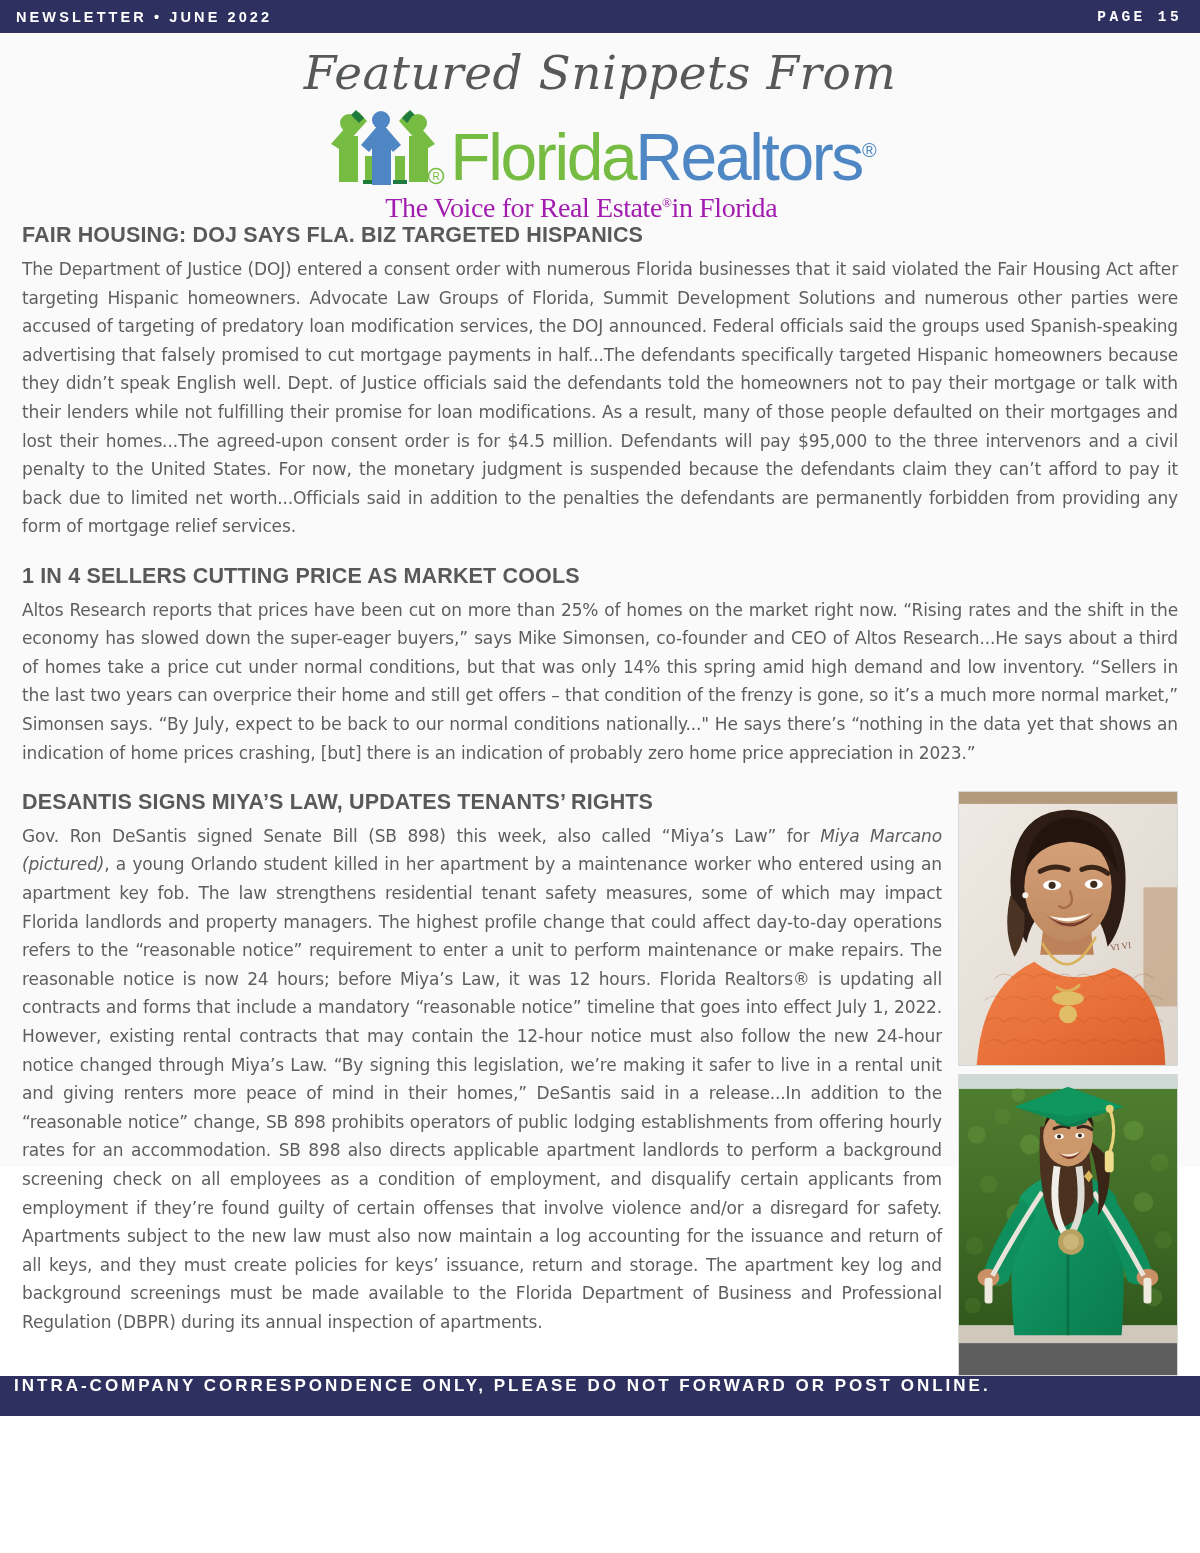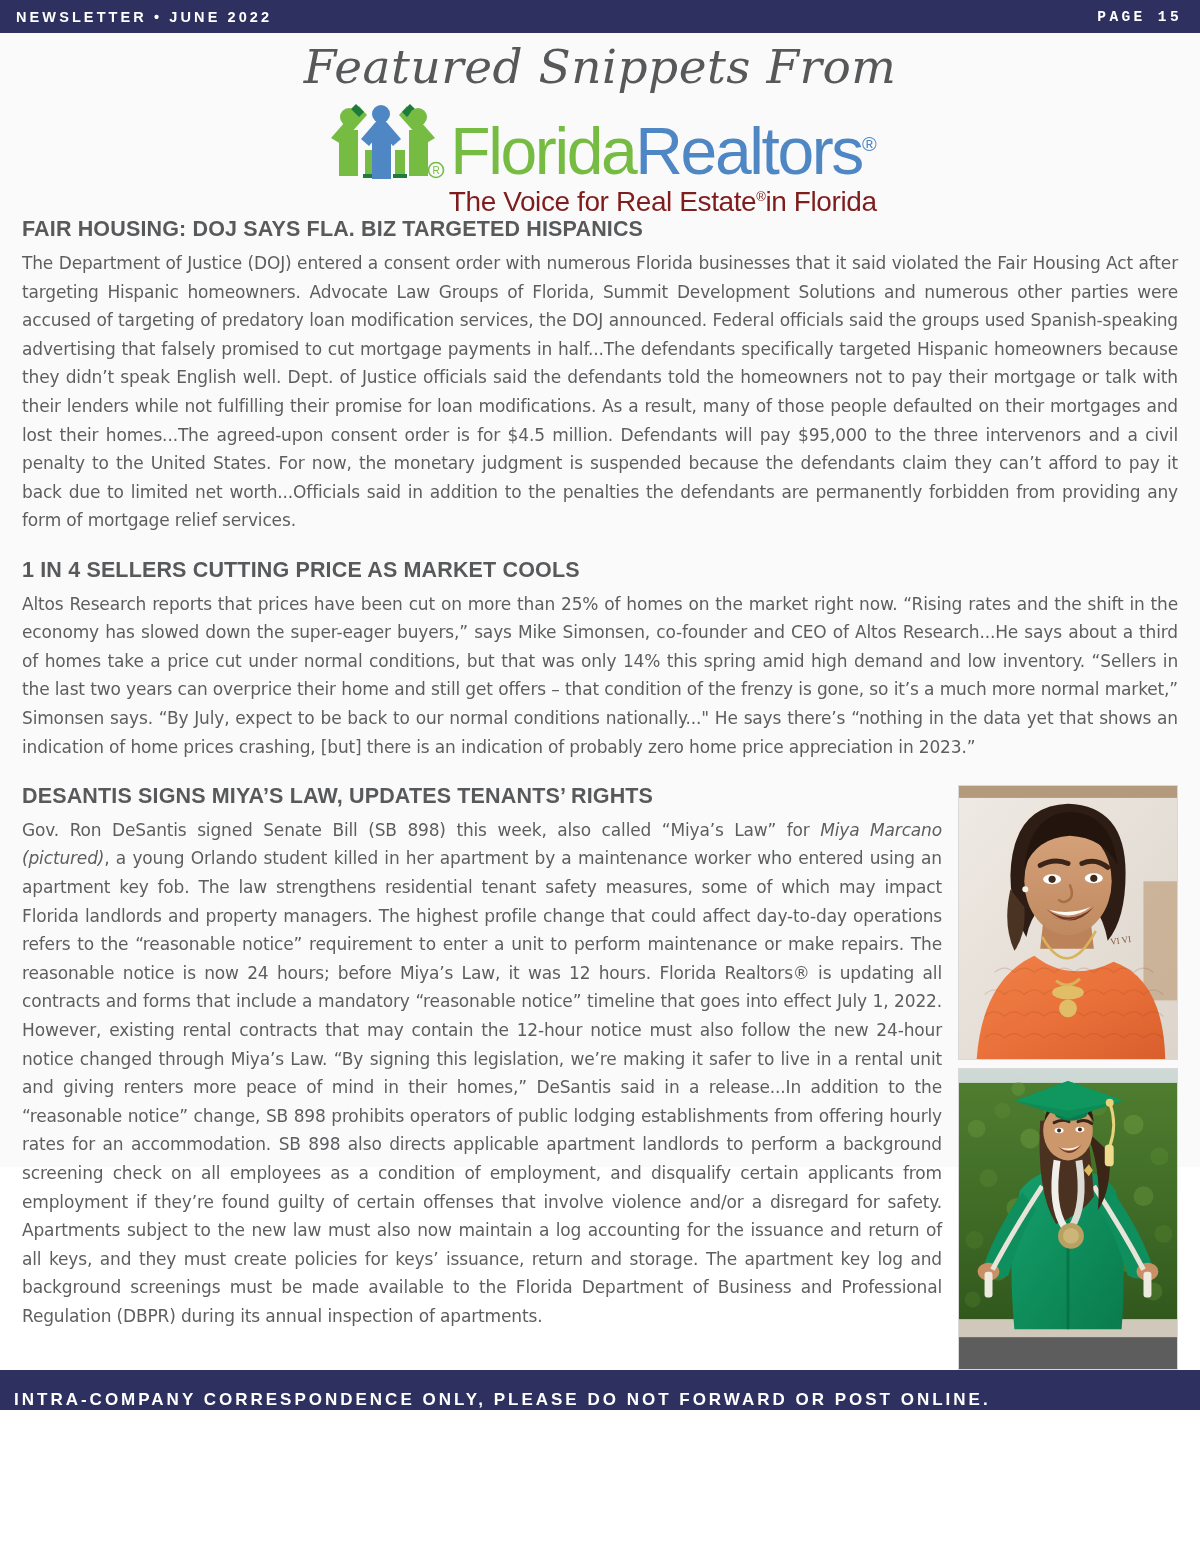--- a/index.html
+++ b/index.html
@@ -41,21 +41,21 @@
     letter-spacing: 3.1px;
     font-family: "Liberation Sans", sans-serif;
     white-space: nowrap;
   }
   .topbar-right { letter-spacing: 3.4px; padding-right: 2px; font-family: Liberation Mono, monospace;}
 
   
   .masthead {
     flex: 0 0 auto;
     text-align: center;
-    padding-top: 6px;
+    padding-top: 12px;
   }
   .script-title {
     font-family: "DejaVu Serif", serif;
     font-style: italic;
     font-size: 47px;
     color: #56585a;
     letter-spacing: 0.5px;
     line-height: 1.18;
     font-weight: normal;
     margin: 0;
@@ -84,25 +84,25 @@
   }
   .logo-word .fl { color: #76bc43; font-weight: normal; }
   .logo-word .re { color: #4f87c4; font-weight: normal; }
   .logo-word .reg {
     font-size: 20px;
     vertical-align: super;
     color: #4f87c4;
     letter-spacing: 0;
   }
   .logo-tag {
-    font-family: Liberation Sans, sans-serif;
+    font-family: Liberation Serif, serif;
     font-size: 28px;
-    color: #7f1d1d;
+    color: #a21caf;
     letter-spacing: -0.4px;
-    text-align: right;
+    text-align: left;
     margin-top: -4px;
     padding-left: 62px;
     white-space: nowrap;
   }
   .logo-tag .regsm { font-size: 13px; vertical-align: super; }
 
   
   .content {
     flex: 1 1 auto;
     padding: 0 22px;
@@ -150,21 +150,21 @@
   .photo.p1 { height: 275px; margin-bottom: 8px; }
   .photo.p2 { height: 302px; }
   .photo svg { display: block; width: 100%; height: 100%; }
 
   
   .footerbar {
     background: #2e3060;
     height: 40px;
     flex: 0 0 40px;
     display: flex;
-    align-items: flex-end;
+    align-items: flex-start;
     padding-left: 14px;
     box-sizing: border-box;
   }
   .footerbar-text {
     color: #ffffff;
     font-size: 17px;
     font-weight: bold;
     letter-spacing: 3.0px;
     font-family: "Liberation Sans", sans-serif;
     white-space: nowrap;

